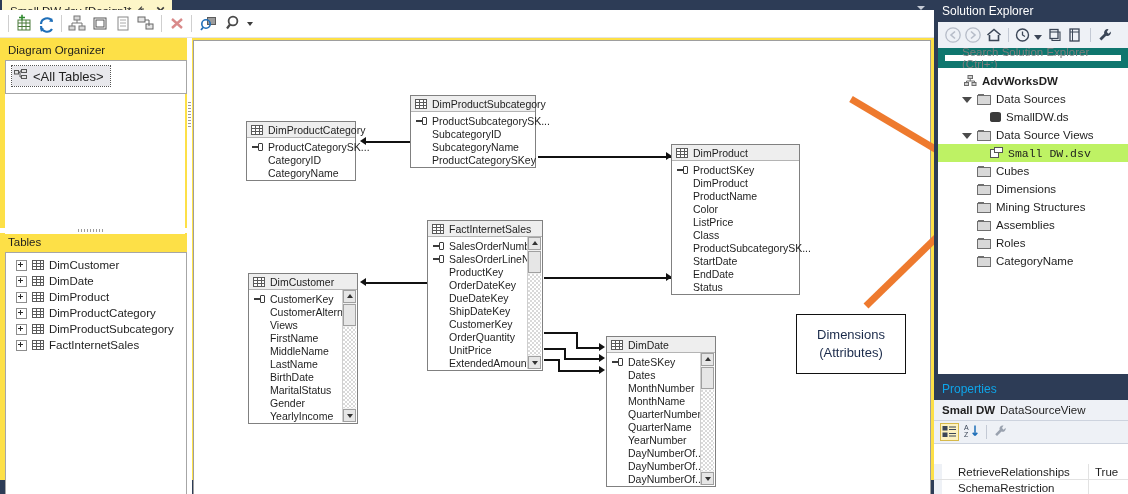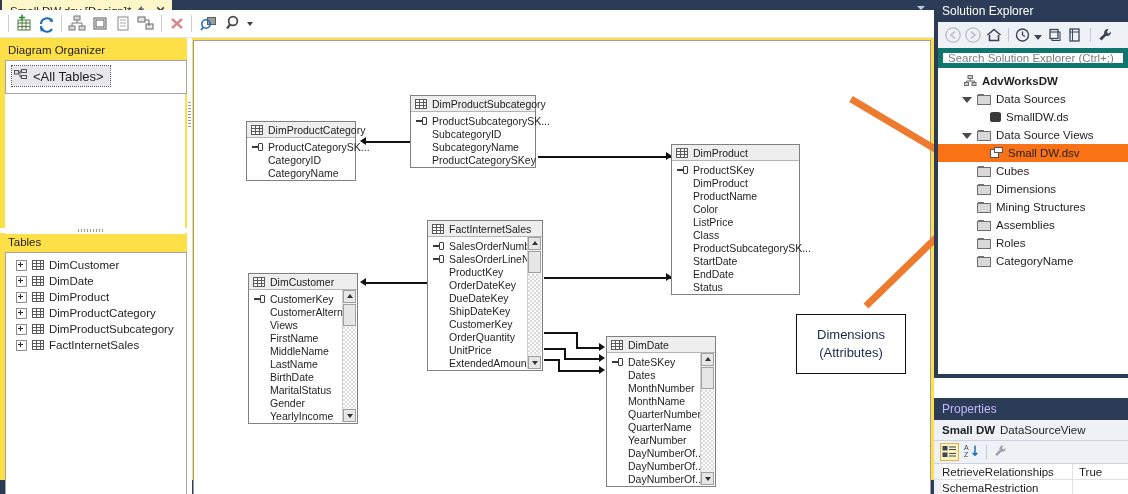--- a/index.html
+++ b/index.html
@@ -107,51 +107,51 @@
            font-size:13px;color:#1a2a4a;text-align:center;line-height:1.35;padding:4px 10px;box-sizing:border-box;}
 
   
   .right-col{position:absolute;left:934px;top:0;width:194px;height:494px;background:#2d3c56;}
 
   .panel-title{height:22px;display:flex;align-items:center;padding-left:8px;color:#ffffff;font-size:12px;background:#2d3c56;}
   .se-toolbar{position:absolute;left:938px;top:22px;width:190px;height:26px;background:#eef1f6;border-bottom:1px solid #cdd3de;}
   .se-ico{position:absolute;top:4px;height:18px;}
   .se-sep{position:absolute;top:6px;width:1px;height:14px;background:#c3c9d4;}
 
-  .se-search{position:absolute;left:938px;top:48px;width:190px;height:20px;background:#ffffff;border:5px solid #0f766e;box-sizing:border-box;
-             display:flex;align-items:center;padding-left:5px;color:#7d7d7d;font-size:11.5px;}
+  .se-search{position:absolute;left:938px;top:48px;width:190px;height:20px;background:#ffffff;border:7px solid #0f766e;box-sizing:border-box;
+             display:flex;align-items:center;padding-left:17px;color:#7d7d7d;font-size:11.5px;}
 
   .se-tree{position:absolute;left:938px;top:68px;width:190px;height:306px;background:#ffffff;overflow:hidden;}
   .tnode{height:18px;display:flex;align-items:center;gap:5px;white-space:nowrap;}
   .tnode .tlbl{font-size:11.5px;color:#1e1e1e;}
-  .tnode.sel{background:#f97316;}
+  .tnode.sel{background:#bef264;font-family:Liberation Mono, monospace;}
   .tnode.bold .tlbl{font-weight:bold;}
   .tri{width:0;height:0;border-left:5px solid #4b4b4b;border-top:4px solid transparent;border-bottom:4px solid transparent;flex:0 0 auto;}
   .tri.open{border-left:5px solid transparent;border-right:5px solid transparent;border-top:6px solid #4b4b4b;border-bottom:0;transform:translateY(1px);}
   .folder{width:14px;height:11px;flex:0 0 auto;position:relative;}
   .folder .bk{position:absolute;left:0;top:1px;width:14px;height:10px;background:#d8d8d8;border:1px solid #6f6f6f;box-sizing:border-box;}
   .folder .fl{position:absolute;left:1px;top:0px;width:6px;height:3px;background:#d8d8d8;border:1px solid #6f6f6f;box-sizing:border-box;}
   .dsicon{width:11px;height:12px;flex:0 0 auto;position:relative;}
   .dsicon .cyl{position:absolute;left:0;top:1px;width:11px;height:10px;background:#3a3a3a;border-radius:3px/2px;}
   .dsvicon{width:13px;height:12px;flex:0 0 auto;position:relative;}
   .dsvicon .a{position:absolute;left:0;top:2px;width:9px;height:9px;border:1px solid #555;background:#fff;box-sizing:border-box;}
   .dsvicon .b{position:absolute;left:4px;top:0px;width:9px;height:6px;border:1px solid #555;background:#fff;box-sizing:border-box;}
   .slnicon{width:13px;height:12px;flex:0 0 auto;position:relative;}
 
   
   .props{position:absolute;left:934px;top:378px;width:194px;height:116px;background:#ffffff;}
-  .props-title{height:22px;background:#2d3c56;color:#c4b5fd;font-size:12px;display:flex;align-items:center;padding-left:8px;margin-top:20px;}
+  .props-title{height:22px;background:#2d3c56;color:#0ea5e9;font-size:12px;display:flex;align-items:center;padding-left:8px;}
   .props-obj{height:20px;display:flex;align-items:center;gap:5px;padding-left:8px;background:#eef1f6;border-bottom:1px solid #cdd3de;font-size:11.5px;}
   .props-obj b{font-weight:bold;}
   .props-tb{height:22px;background:#eef1f6;border-bottom:1px solid #cdd3de;position:relative;}
   .pt-btn{position:absolute;top:2px;width:19px;height:18px;box-sizing:border-box;}
   .pt-btn.on{background:#fdf2c0;border:1px solid #d6b94a;}
   .pgrid{position:absolute;left:0;top:86px;width:194px;height:30px;}
   .prow{height:15px;display:flex;border-bottom:1px solid #e2e2e2;align-items:center;}
-  .prow .pk{width:130px;padding-left:8px;font-size:11.5px;color:#1e1e1e;white-space:nowrap;overflow:hidden;}
+  .prow .pk{width:130px;padding-left:24px;font-size:11.5px;color:#1e1e1e;white-space:nowrap;overflow:hidden;}
   .prow .pv{flex:1;padding-left:6px;font-size:11.5px;color:#1e1e1e;border-left:1px solid #e2e2e2;height:100%;display:flex;align-items:center;}
   .pgrid-left{position:absolute;left:0;top:86px;width:8px;height:30px;background:#eef1f6;}
 </style>
 </head>
 <body>
 
 <div id="root">
 
   <div class="editor-pane">
 

